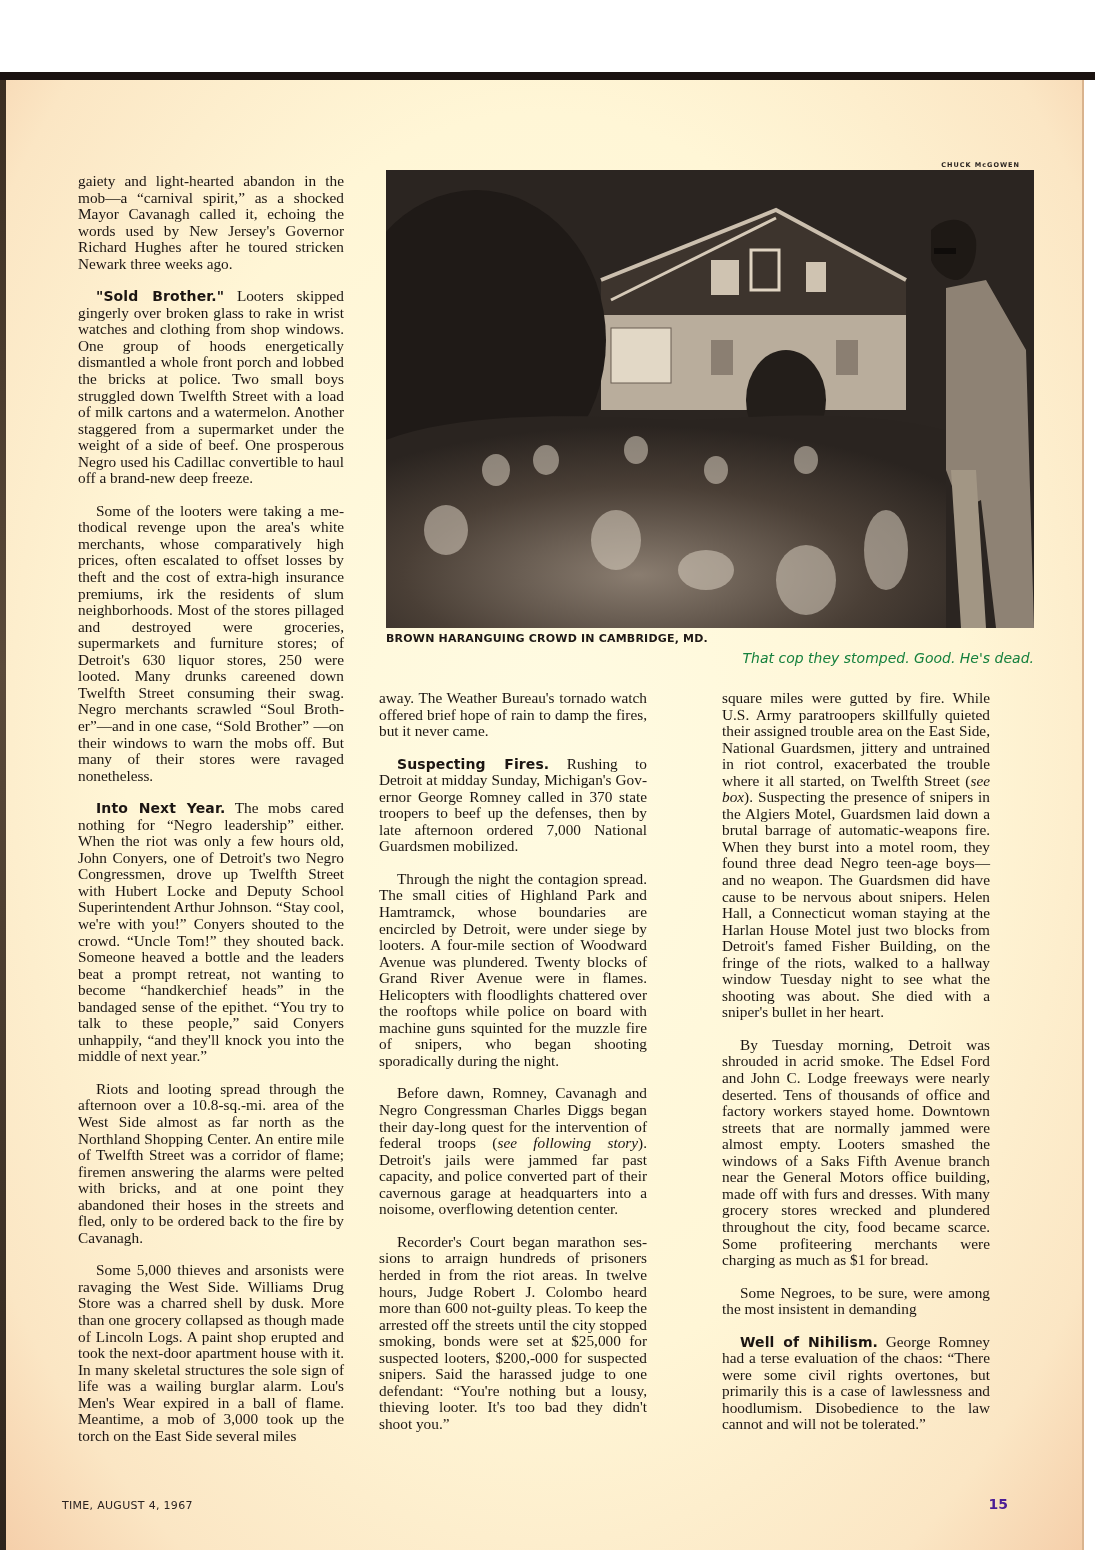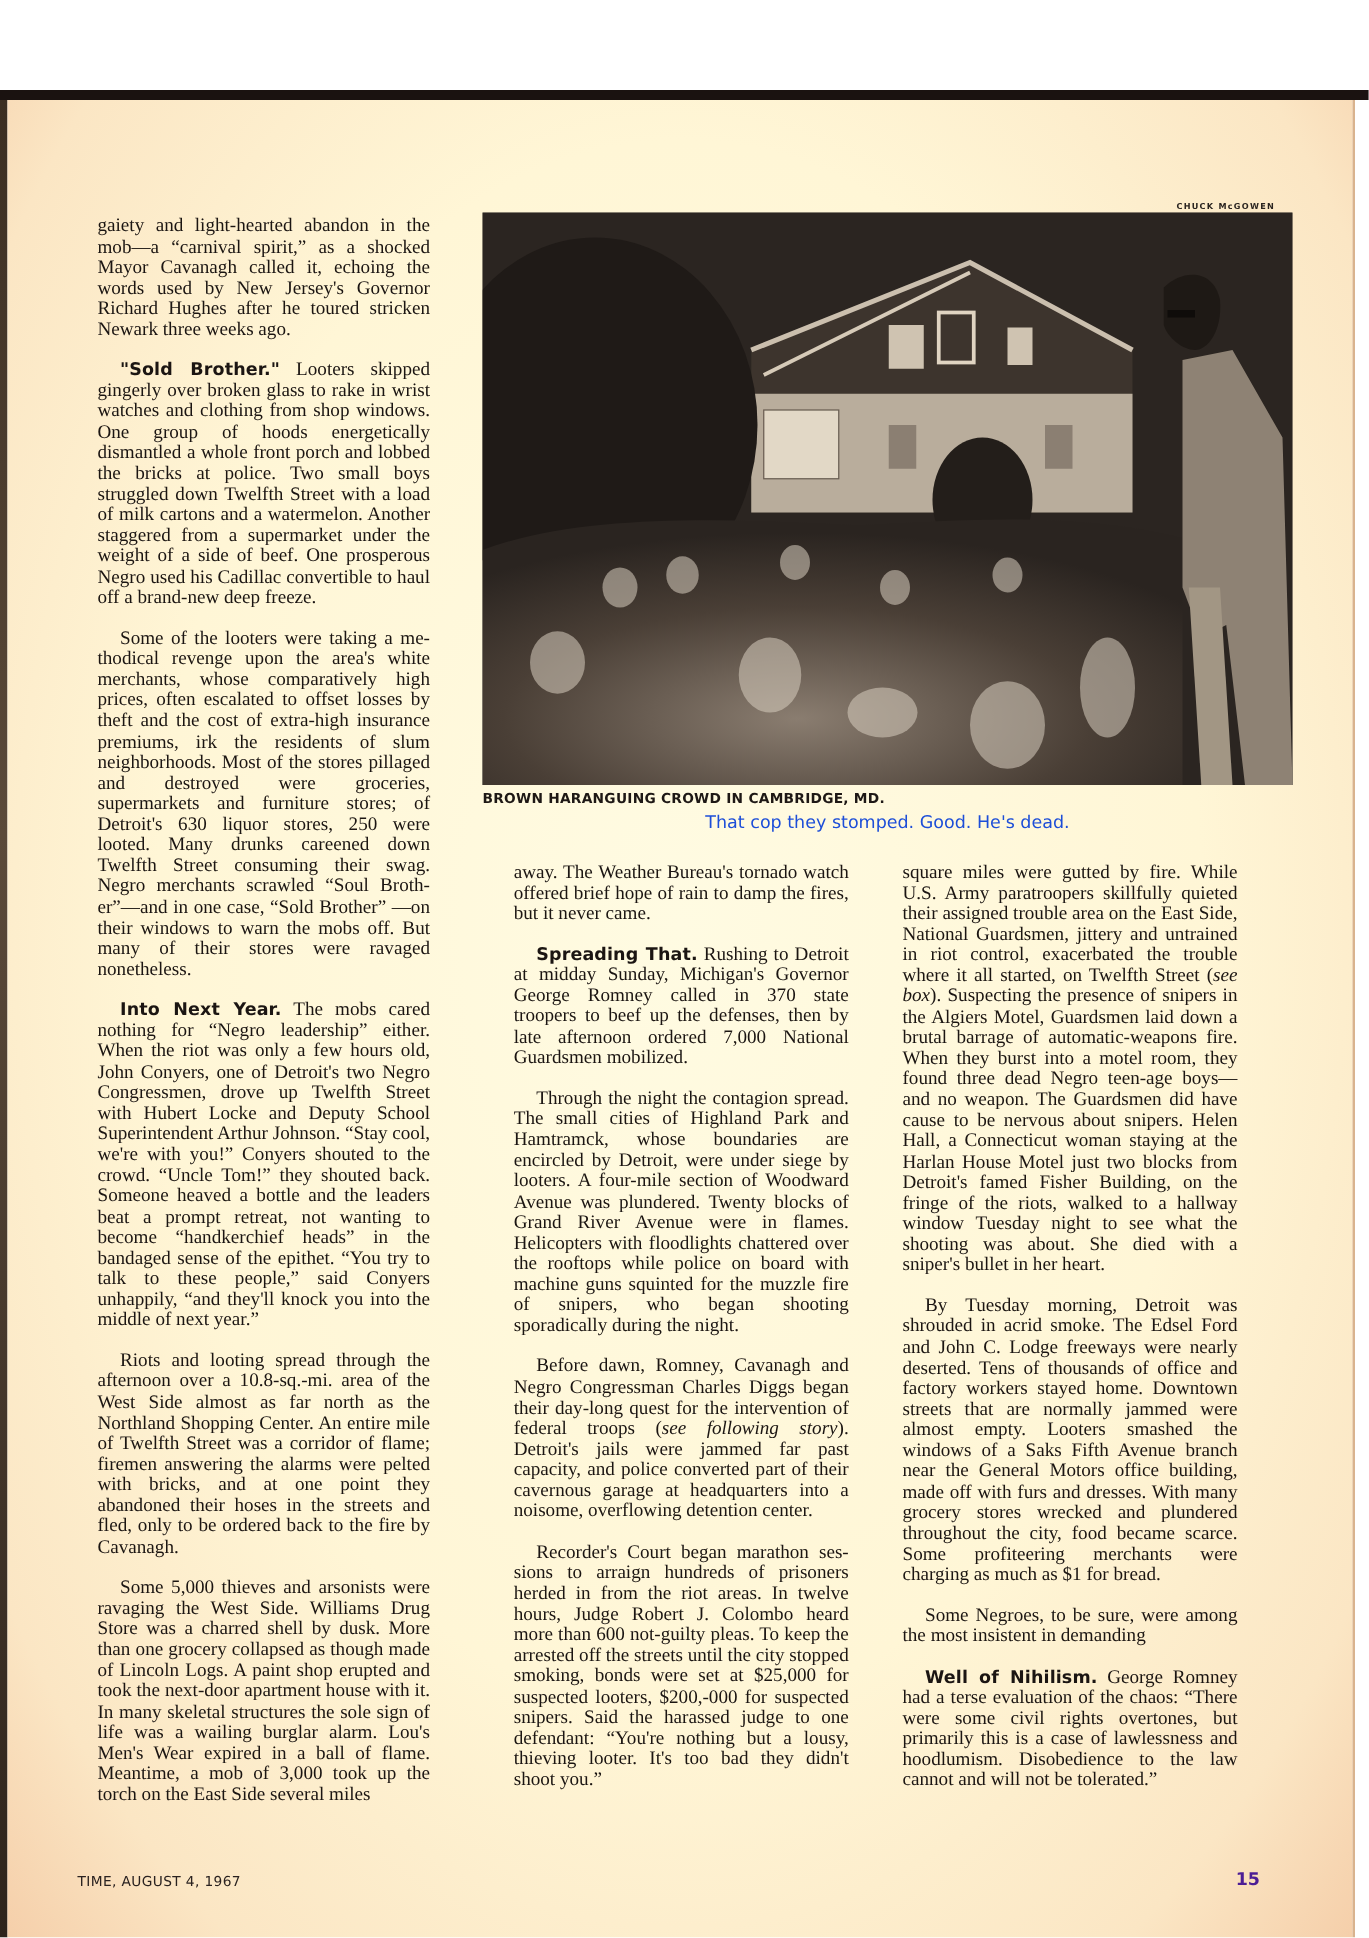--- a/index.html
+++ b/index.html
@@ -29,41 +29,41 @@
     text-align: justify; hyphens: manual;
   }
   .col p { margin: 16px; text-indent: 18px; }
   .col p.first { text-indent: 0; }
   .col .head {
     font-family: "DejaVu Sans", "Liberation Sans", sans-serif; font-weight: bold;
     font-size: 14px; letter-spacing: 0.1px;
   }
   .col i { font-style: italic; }
   #col1 { left: 62px; top: 157px; width: 298px; }
-  #col2 { left: 395px; top: 674px; width: 300px; }
+  #col2 { left: 363px; top: 674px; width: 300px; }
   #col3 { left: 706px; top: 674px; width: 300px; }
 
   .photo-credit {
     position: absolute; left: 870px; top: 161px; width: 150px; text-align: right;
     font-family: "DejaVu Sans", sans-serif; font-size: 6.5px; font-weight: bold;
     letter-spacing: 1px; color: #2a2420;
   }
   .photo {
     position: absolute; left: 386px; top: 170px; width: 648px; height: 458px;
     background: #2a2420; overflow: hidden;
   }
   .photo svg { display: block; }
   .caption-title {
     position: absolute; left: 386px; top: 632px; width: 648px; text-align: left;
     font-family: "DejaVu Sans", sans-serif; font-size: 11px; font-weight: bold; color: #1e1815;
     letter-spacing: 0.2px;
   }
   .caption-quote {
-    position: absolute; left: 386px; top: 650px; width: 648px; text-align: center;
-    font-family: "DejaVu Sans", sans-serif; font-size: 14px; color: #1d4ed8;
+    position: absolute; left: 386px; top: 650px; width: 648px; text-align: right;
+    font-family: "DejaVu Sans", sans-serif; font-size: 14px; font-style: italic; color: #15803d;
   }
   .footer-left {
     position: absolute; left: 62px; top: 1499px;
     font-family: "DejaVu Sans", sans-serif; font-weight: normal; font-size: 11px; color: #2a2220;
     letter-spacing: 0.3px;
   }
   .footer-right {
     position: absolute; left: 968px; top: 1496px; width: 40px; text-align: right;
     font-family: "DejaVu Sans", sans-serif; font-weight: bold; font-size: 14px; color: #4c1d95;
   }
@@ -134,21 +134,21 @@
       <path d="M560,118 L600,110 L640,180 L648,458 L610,458 L595,330 L575,340 L560,300 Z" fill="#8e8274"></path>
       <path d="M565,300 L590,300 L600,458 L575,458 Z" fill="#a29684"></path>
     </g>
   </svg>
 </div>
 <div class="caption-title">BROWN HARANGUING CROWD IN CAMBRIDGE, MD.</div>
 <div class="caption-quote">That cop they stomped. Good. He's dead.</div>
 
 <div class="col" id="col2">
   <p class="first"><span>away. The Weather Bureau's tornado watch offered brief hope of rain to damp the fires, but it never came.</span></p>
-  <p><span class="head">Spreading That.</span><span> Rushing to Detroit at midday Sunday, Michigan's Gov­ernor George Romney called in 370 state troopers to beef up the defenses, then by late afternoon ordered 7,000 National Guardsmen mobilized.</span></p>
+  <p><span class="head">Suspecting Fires.</span><span> Rushing to Detroit at midday Sunday, Michigan's Gov­ernor George Romney called in 370 state troopers to beef up the defenses, then by late afternoon ordered 7,000 National Guardsmen mobilized.</span></p>
   <p><span>Through the night the contagion spread. The small cities of Highland Park and Hamtramck, whose bound­aries are encircled by Detroit, were under siege by looters. A four-mile sec­tion of Woodward Avenue was plun­dered. Twenty blocks of Grand River Avenue were in flames. Helicopters with floodlights chattered over the rooftops while police on board with machine guns squinted for the muzzle fire of snipers, who began shooting sporadically during the night.</span></p>
   <p><span>Before dawn, Romney, Cavanagh and Negro Congressman Charles Diggs be­gan their day-long quest for the in­tervention of federal troops (</span><i>see follow­ing story</i><span>). Detroit's jails were jammed far past capacity, and police converted part of their cavernous garage at head­quarters into a noisome, overflowing detention center.</span></p>
   <p><span>Recorder's Court began marathon ses­sions to arraign hundreds of prisoners herded in from the riot areas. In twelve hours, Judge Robert J. Colombo heard more than 600 not-guilty pleas. To keep the arrested off the streets until the city stopped smoking, bonds were set at $25,000 for suspected looters, $200,-000 for suspected snipers. Said the ha­rassed judge to one defendant: “You're nothing but a lousy, thieving looter. It's too bad they didn't shoot you.”</span></p>
 </div>
 
 <div class="col" id="col3">
   <p class="first"><span>square miles were gutted by fire. While U.S. Army paratroopers skillfully quiet­ed their assigned trouble area on the East Side, National Guardsmen, jittery and untrained in riot control, exacerbat­ed the trouble where it all started, on Twelfth Street (</span><i>see box</i><span>). Suspecting the presence of snipers in the Algiers Motel, Guardsmen laid down a brutal barrage of automatic-weapons fire. When they burst into a motel room, they found three dead Negro teen-age boys—and no weapon. The Guardsmen did have cause to be nervous about snip­ers. Helen Hall, a Connecticut woman staying at the Harlan House Motel just two blocks from Detroit's famed Fish­er Building, on the fringe of the riots, walked to a hallway window Tuesday night to see what the shooting was about. She died with a sniper's bullet in her heart.</span></p>
   <p><span>By Tuesday morning, Detroit was shrouded in acrid smoke. The Edsel Ford and John C. Lodge freeways were nearly deserted. Tens of thousands of of­fice and factory workers stayed home. Downtown streets that are normally jammed were almost empty. Looters smashed the windows of a Saks Fifth Avenue branch near the General Mo­tors office building, made off with furs and dresses. With many grocery stores wrecked and plundered throughout the city, food became scarce. Some prof­iteering merchants were charging as much as $1 for bread.</span></p>
   <p><span>Some Negroes, to be sure, were among the most insistent in demanding</span></p>
   <p><span class="head">Well of Nihilism.</span><span> George Romney had a terse evaluation of the chaos: “There were some civil rights over­tones, but primarily this is a case of lawlessness and hoodlumism. Disobe­dience to the law cannot and will not be tolerated.”</span></p>

